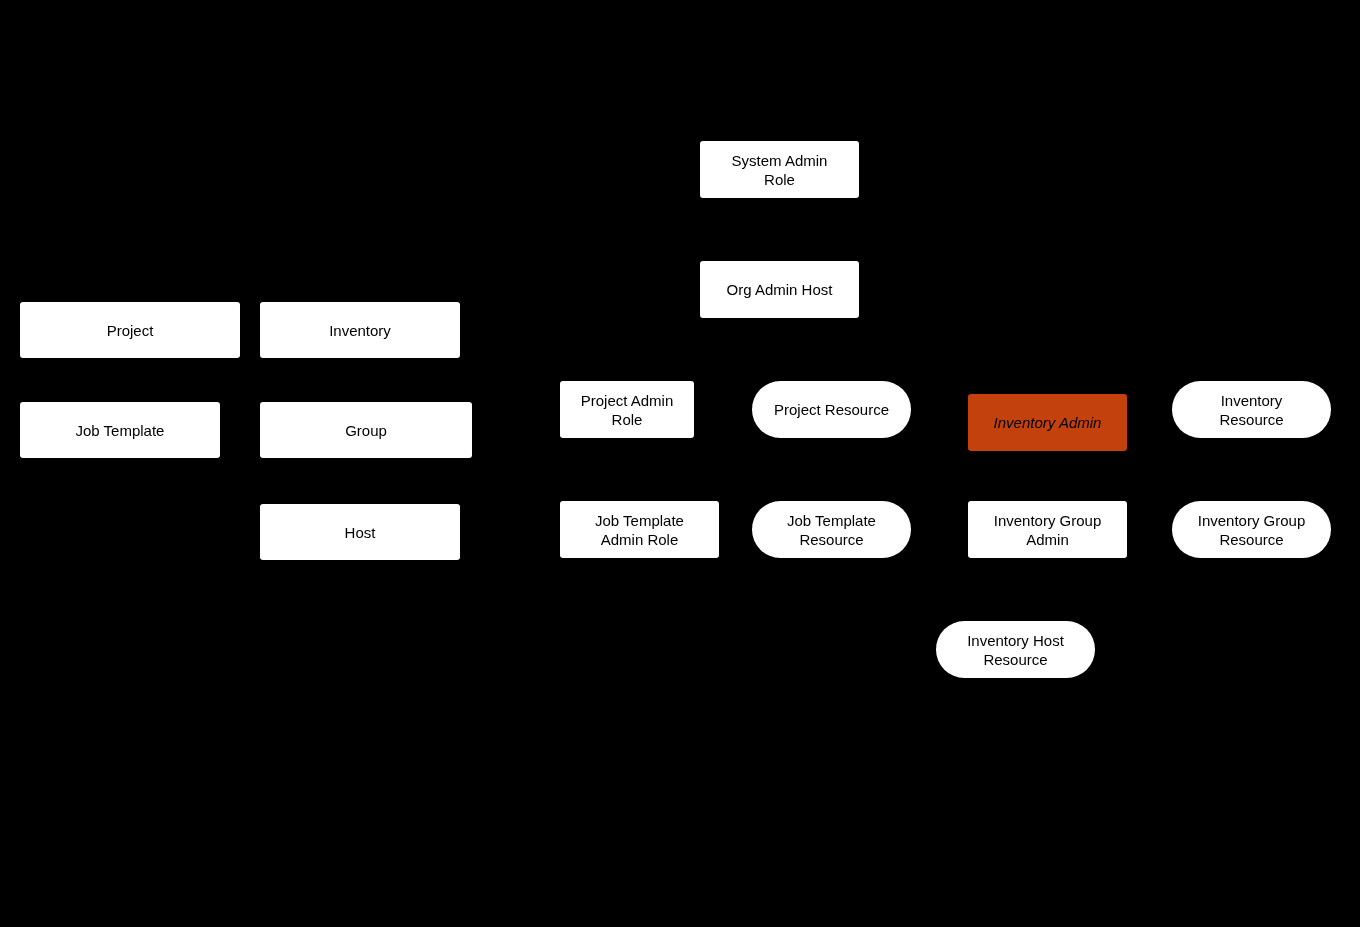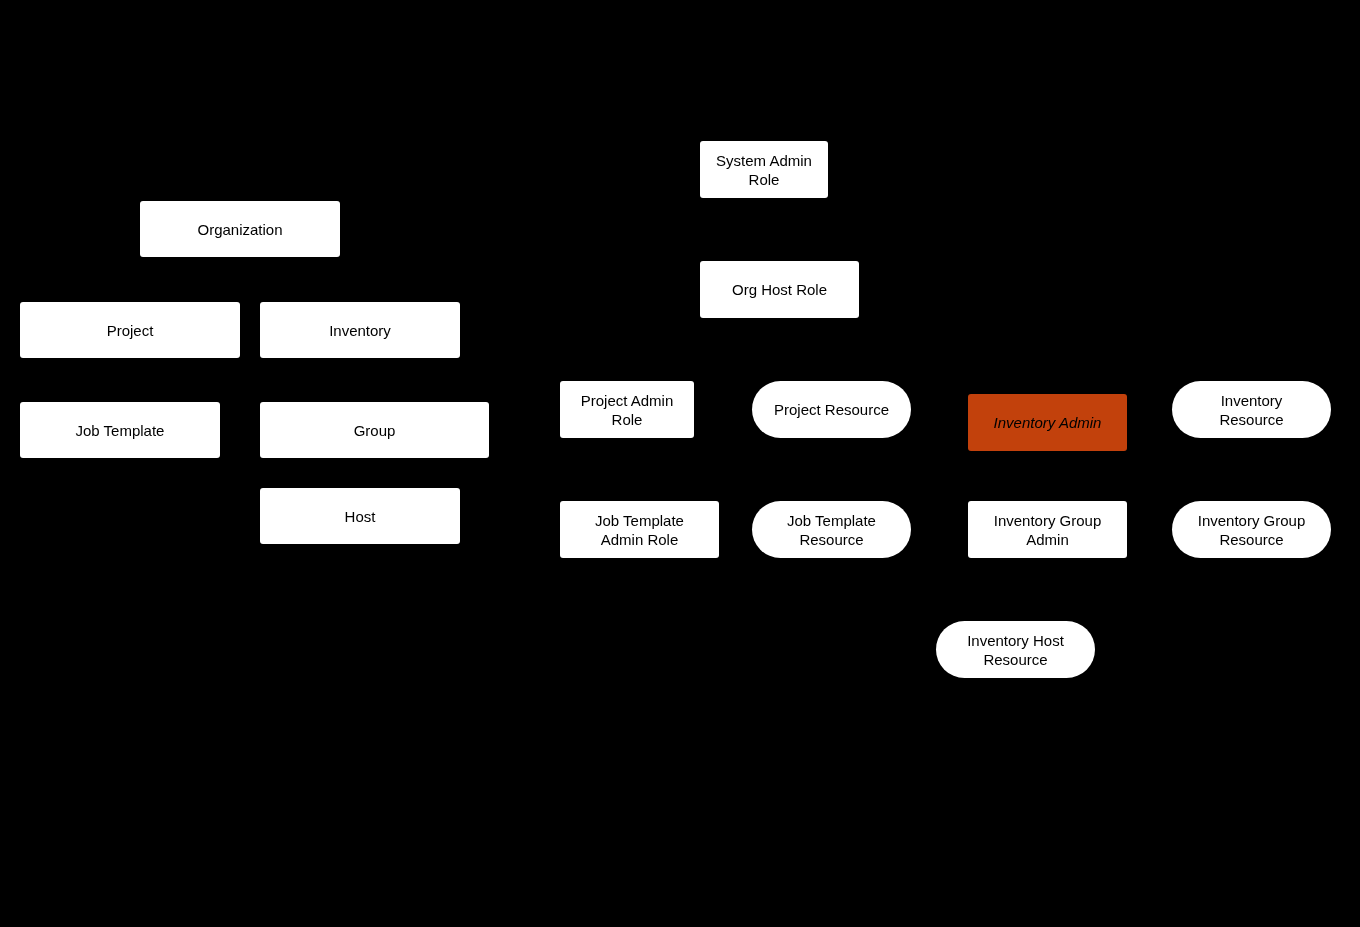--- a/index.html
+++ b/index.html
@@ -33,29 +33,28 @@
     border-radius: 3px;
   }
   .pill {
     border-radius: 999px;
   }
 </style>
 </head>
 <body>
 
 <div id="canvas" style="background: rgb(0, 0, 0);">
-    <div class="node rect" style="left: 140px; top: 201px; width: 200px; height: 56px; background: rgb(255, 255, 255); color: rgb(0, 0, 0);">Organization</div>
     <div class="node rect" style="left: 20px; top: 302px; width: 220px; height: 56px; background: rgb(255, 255, 255); color: rgb(0, 0, 0);">Project</div>
     <div class="node rect" style="left: 260px; top: 302px; width: 200px; height: 56px; background: rgb(255, 255, 255); color: rgb(0, 0, 0);">Inventory</div>
     <div class="node rect" style="left: 20px; top: 402px; width: 200px; height: 56px; background: rgb(255, 255, 255); color: rgb(0, 0, 0);">Job Template</div>
-    <div class="node rect" style="left: 260px; top: 402px; width: 229px; height: 56px; background: rgb(255, 255, 255); color: rgb(0, 0, 0);">Group</div>
-    <div class="node rect" style="left: 260px; top: 488px; width: 200px; height: 56px; background: rgb(255, 255, 255); color: rgb(0, 0, 0);">Host</div>
-    <div class="node rect" style="left: 700px; top: 141px; width: 128px; height: 57px; background: rgb(255, 255, 255); color: rgb(0, 0, 0);">System Admin
+    <div class="node rect" style="left: 260px; top: 402px; width: 212px; height: 56px; background: rgb(255, 255, 255); color: rgb(0, 0, 0);">Group</div>
+    <div class="node rect" style="left: 260px; top: 504px; width: 200px; height: 56px; background: rgb(255, 255, 255); color: rgb(0, 0, 0);">Host</div>
+    <div class="node rect" style="left: 700px; top: 141px; width: 159px; height: 57px; background: rgb(255, 255, 255); color: rgb(0, 0, 0);">System Admin
 Role</div>
-    <div class="node rect" style="left: 700px; top: 261px; width: 159px; height: 57px; background: rgb(255, 255, 255); color: rgb(0, 0, 0);">Org Host Role</div>
+    <div class="node rect" style="left: 700px; top: 261px; width: 159px; height: 57px; background: rgb(255, 255, 255); color: rgb(0, 0, 0);">Org Admin Host</div>
     <div class="node rect" style="left: 560px; top: 381px; width: 134px; height: 57px; background: rgb(255, 255, 255); color: rgb(0, 0, 0);">Project Admin
 Role</div>
     <div class="node pill" style="left: 752px; top: 381px; width: 159px; height: 57px; background: rgb(255, 255, 255); color: rgb(0, 0, 0);">Project Resource</div>
     <div class="node rect" style="left: 968px; top: 394px; width: 159px; height: 57px; background: #c2410c; color: rgb(0, 0, 0); font-style: italic;">Inventory Admin</div>
     <div class="node pill" style="left: 1172px; top: 381px; width: 159px; height: 57px; background: rgb(255, 255, 255); color: rgb(0, 0, 0);">Inventory
 Resource</div>
     <div class="node rect" style="left: 560px; top: 501px; width: 159px; height: 57px; background: rgb(255, 255, 255); color: rgb(0, 0, 0);">Job Template
 Admin Role</div>
     <div class="node pill" style="left: 752px; top: 501px; width: 159px; height: 57px; background: rgb(255, 255, 255); color: rgb(0, 0, 0);">Job Template
 Resource</div>

